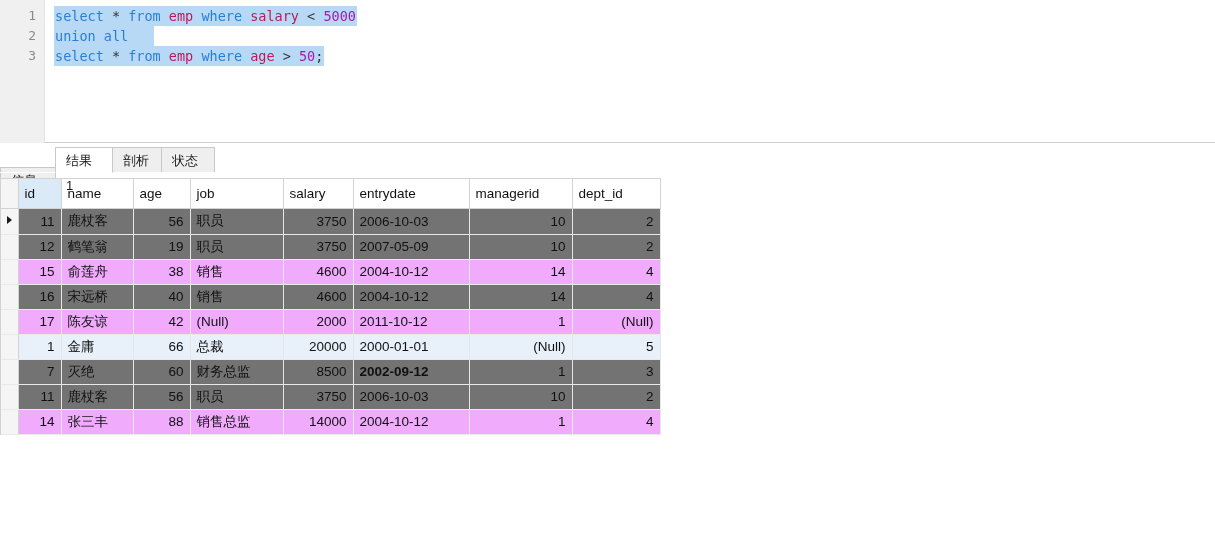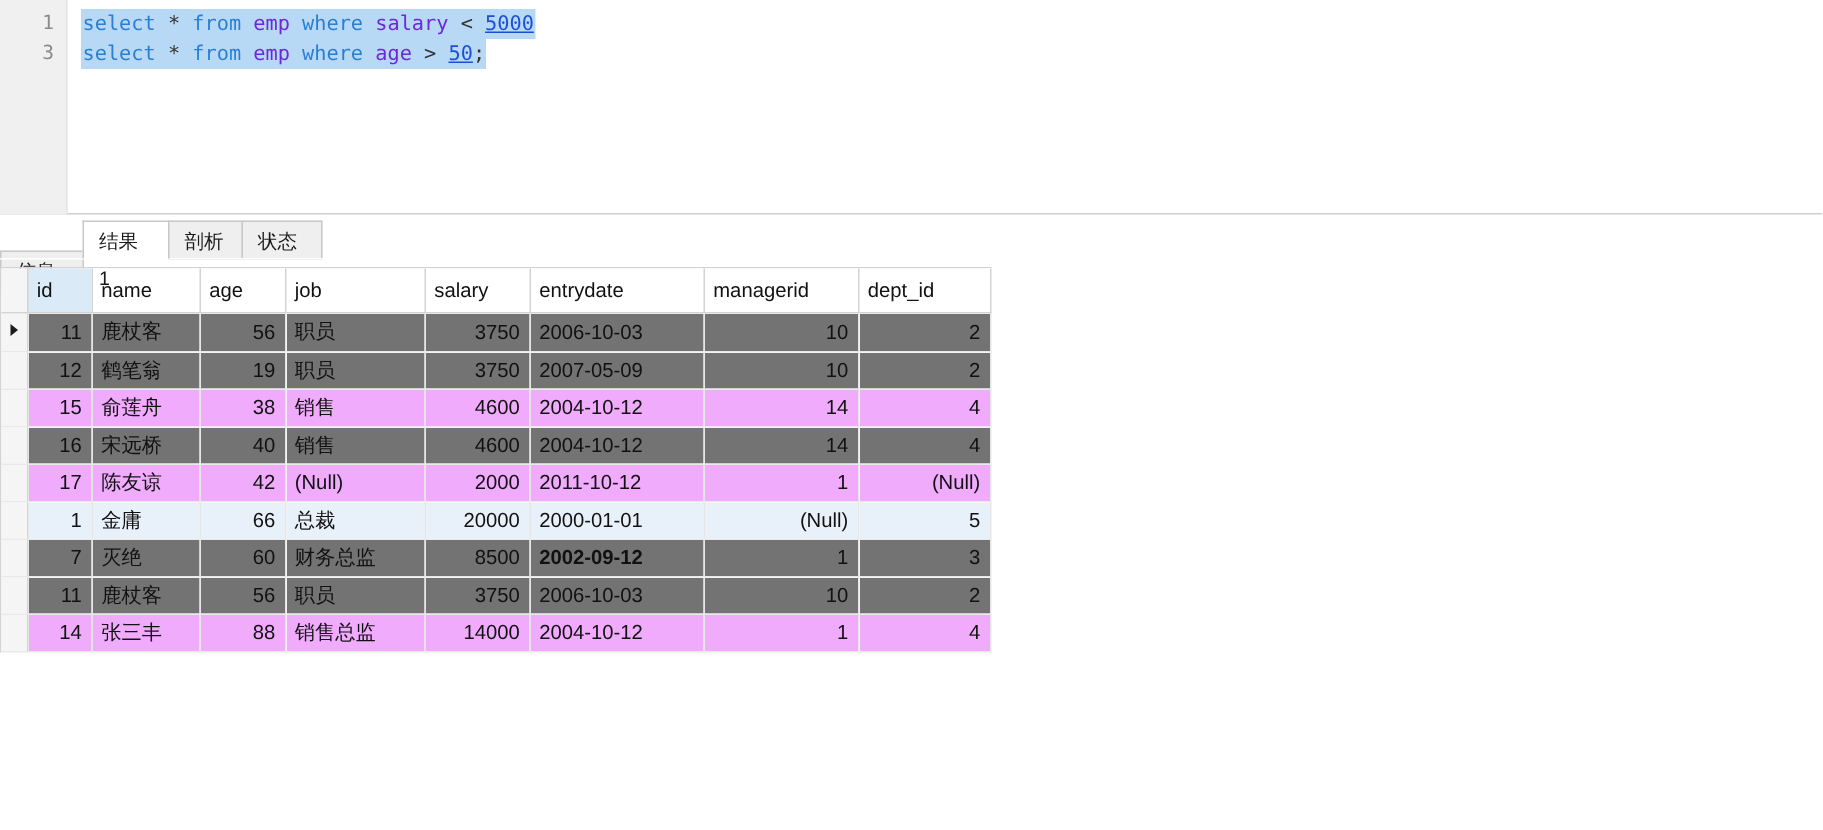--- a/index.html
+++ b/index.html
@@ -55,22 +55,22 @@
     vertical-align: top;
   }
   .code-text {
     display: inline-block;
     margin-left: 18px;
     background: #b8d9f5;
     padding: 0 1px;
     vertical-align: top;
   }
   .kw   { color: #2a7fd4; }
-  .num  { color: #1d4ed8; text-decoration: underline; }
-  .idt  { color: #6d28d9; }
+  .num  { color: #a21caf; }
+  .idt  { color: #be185d; }
   .op   { color: #333333; }
   .pad  { color: transparent; }
 
   
   .tabbar {
     position: absolute;
     left: 0; top: 147px;
     width: 1215px; height: 26px;
     background: #ffffff;
   }
@@ -180,20 +180,21 @@
 </style>
 </head>
 <body>
 
 <div id="app">
 
   <div class="editor">
     <div class="editor-gutter"></div>
     <div class="code-area" id="code-area">
         <div class="code-line"><span class="lineno">1</span><span class="code-text"><span class="kw">select</span><span class="op"> </span><span class="op">*</span><span class="op"> </span><span class="kw">from</span><span class="op"> </span><span class="idt">emp</span><span class="op"> </span><span class="kw">where</span><span class="op"> </span><span class="idt">salary</span><span class="op"> </span><span class="op">&lt;</span><span class="op"> </span><span class="num">5000</span></span></div>
+        <div class="code-line"><span class="lineno">2</span><span class="code-text"><span class="kw">union</span><span class="op"> </span><span class="kw">all</span><span class="pad">   </span></span></div>
         <div class="code-line"><span class="lineno">3</span><span class="code-text"><span class="kw">select</span><span class="op"> </span><span class="op">*</span><span class="op"> </span><span class="kw">from</span><span class="op"> </span><span class="idt">emp</span><span class="op"> </span><span class="kw">where</span><span class="op"> </span><span class="idt">age</span><span class="op"> </span><span class="op">&gt;</span><span class="op"> </span><span class="num">50</span><span class="op">;</span></span></div>
       </div>
   </div>
 
   <div class="tabbar" id="tabbar">
       <div class="tab" style="left: 0px; width: 56px; margin-top: 20px;">信息</div>
       <div class="tab active" style="left: 55px; width: 58px;">结果 1</div>
       <div class="tab" style="left: 112px; width: 50px;">剖析</div>
       <div class="tab" style="left: 161px; width: 54px;">状态</div>
     </div>

